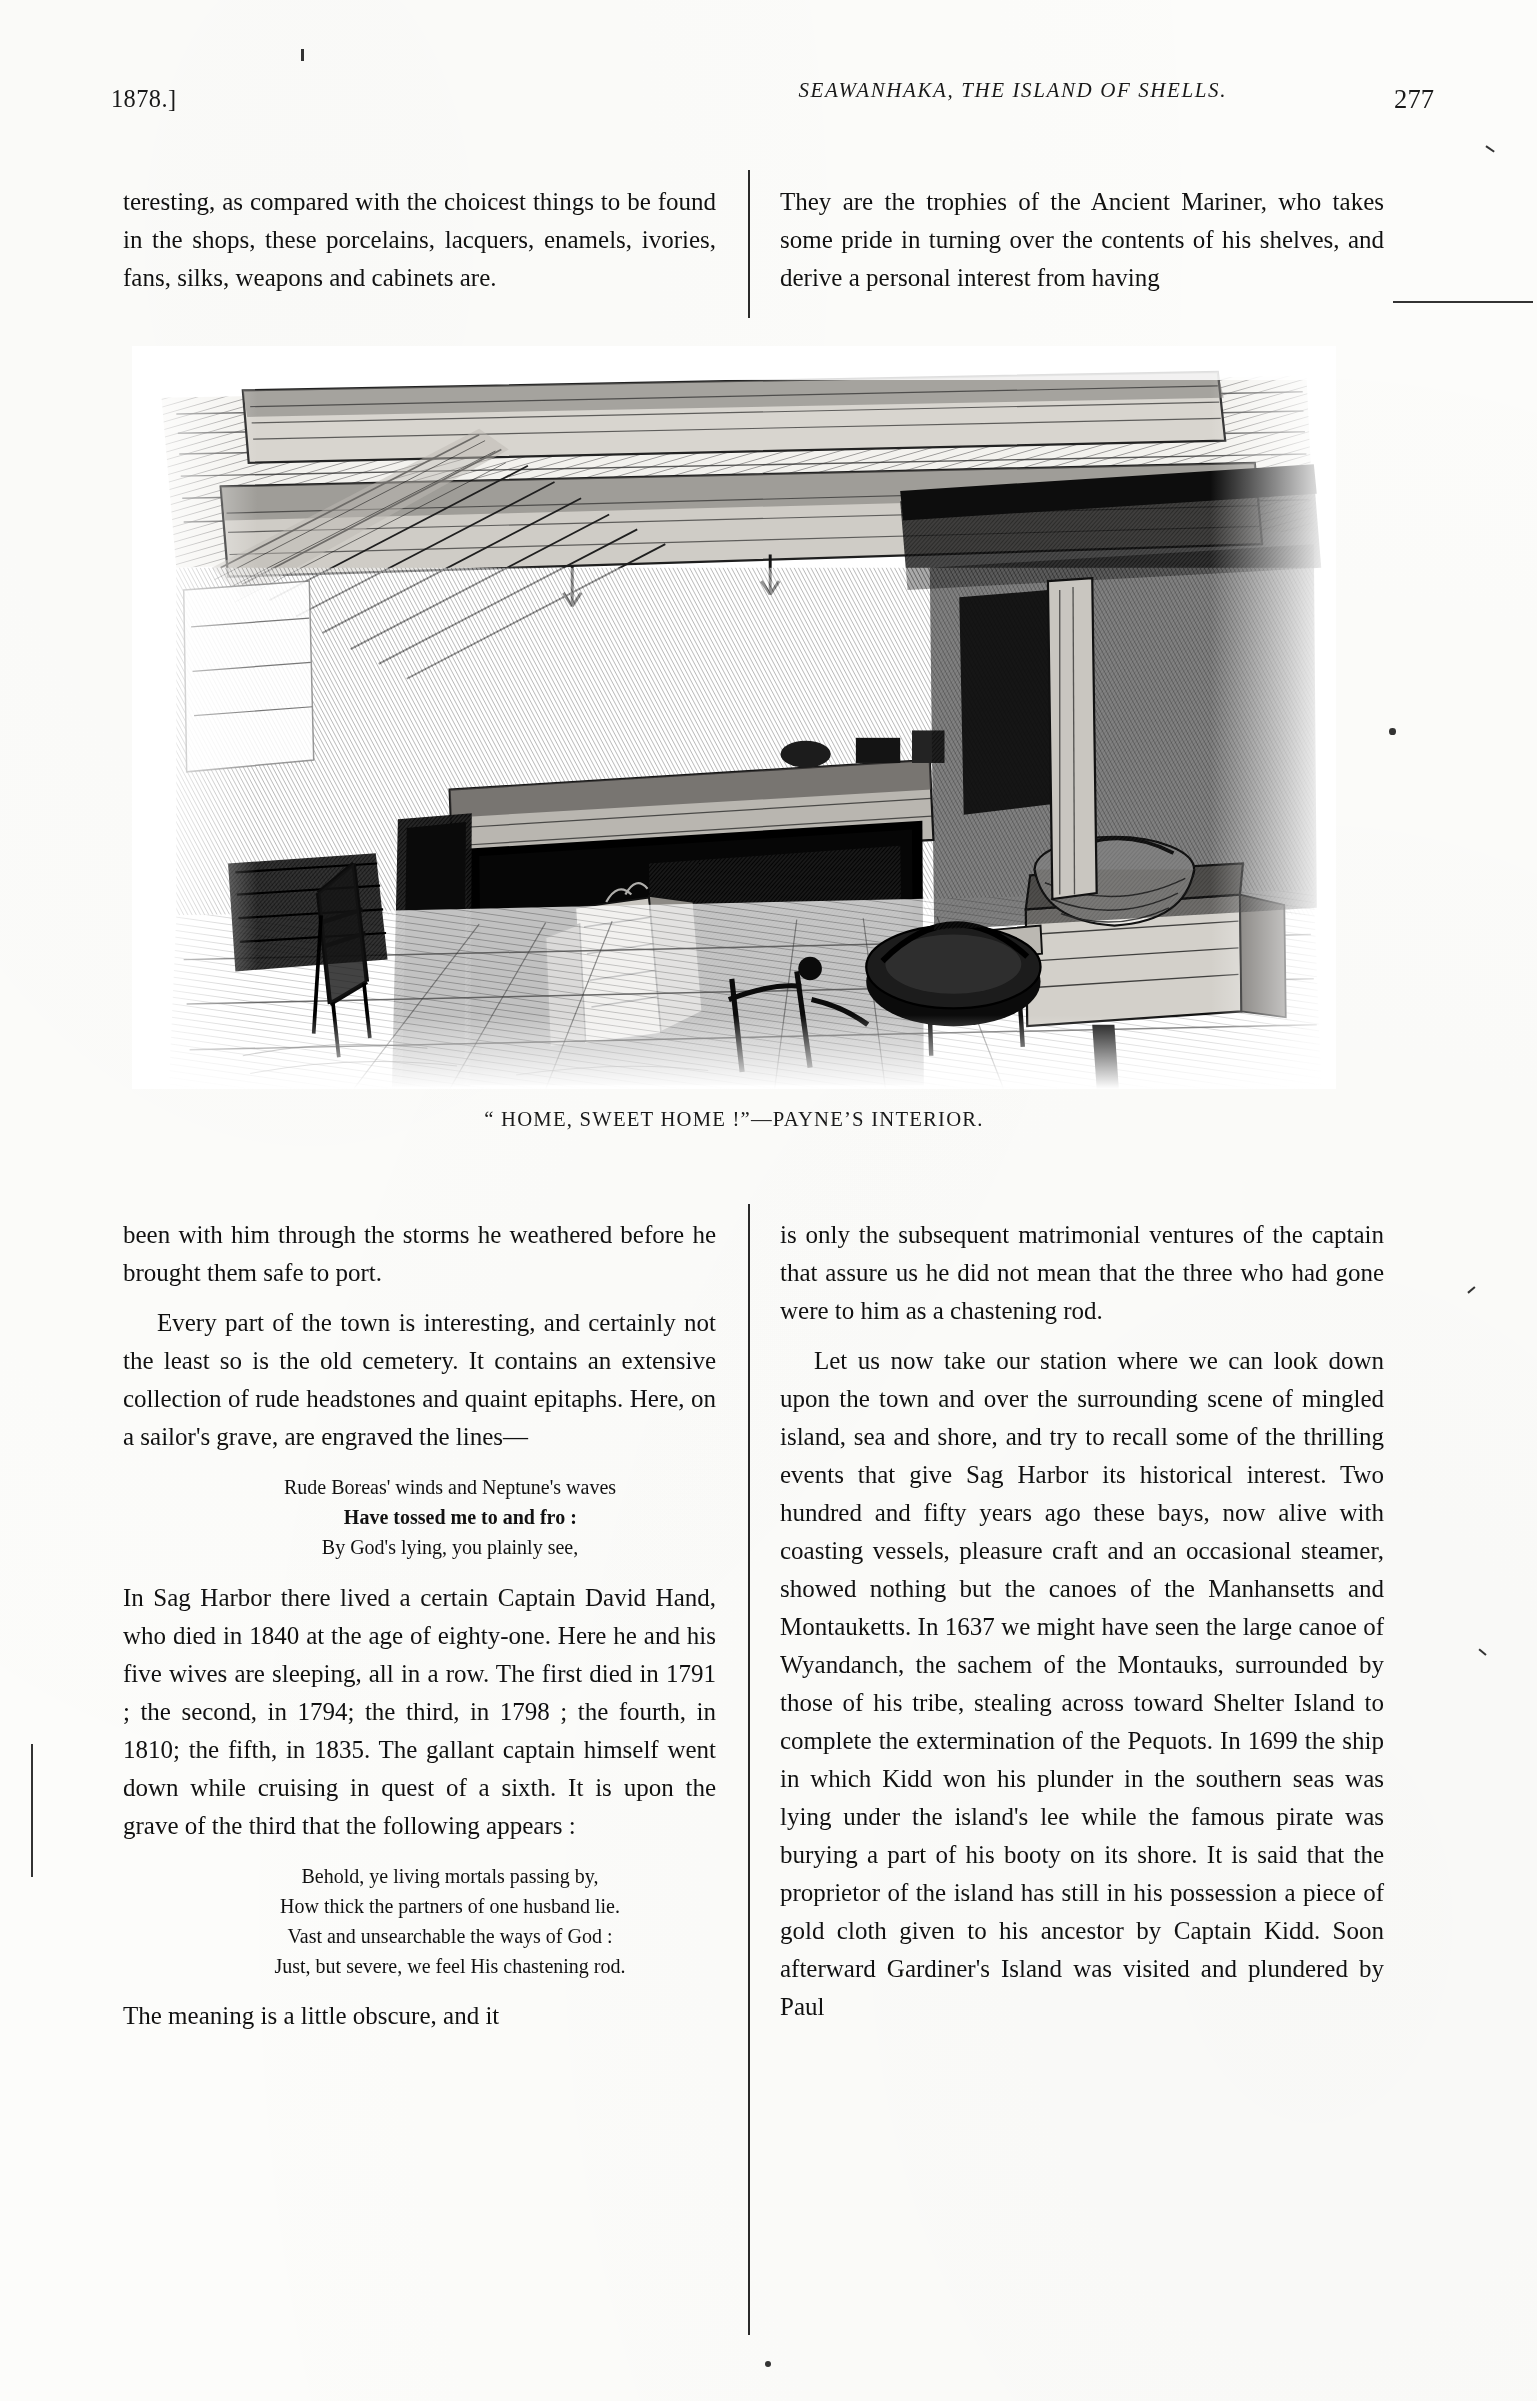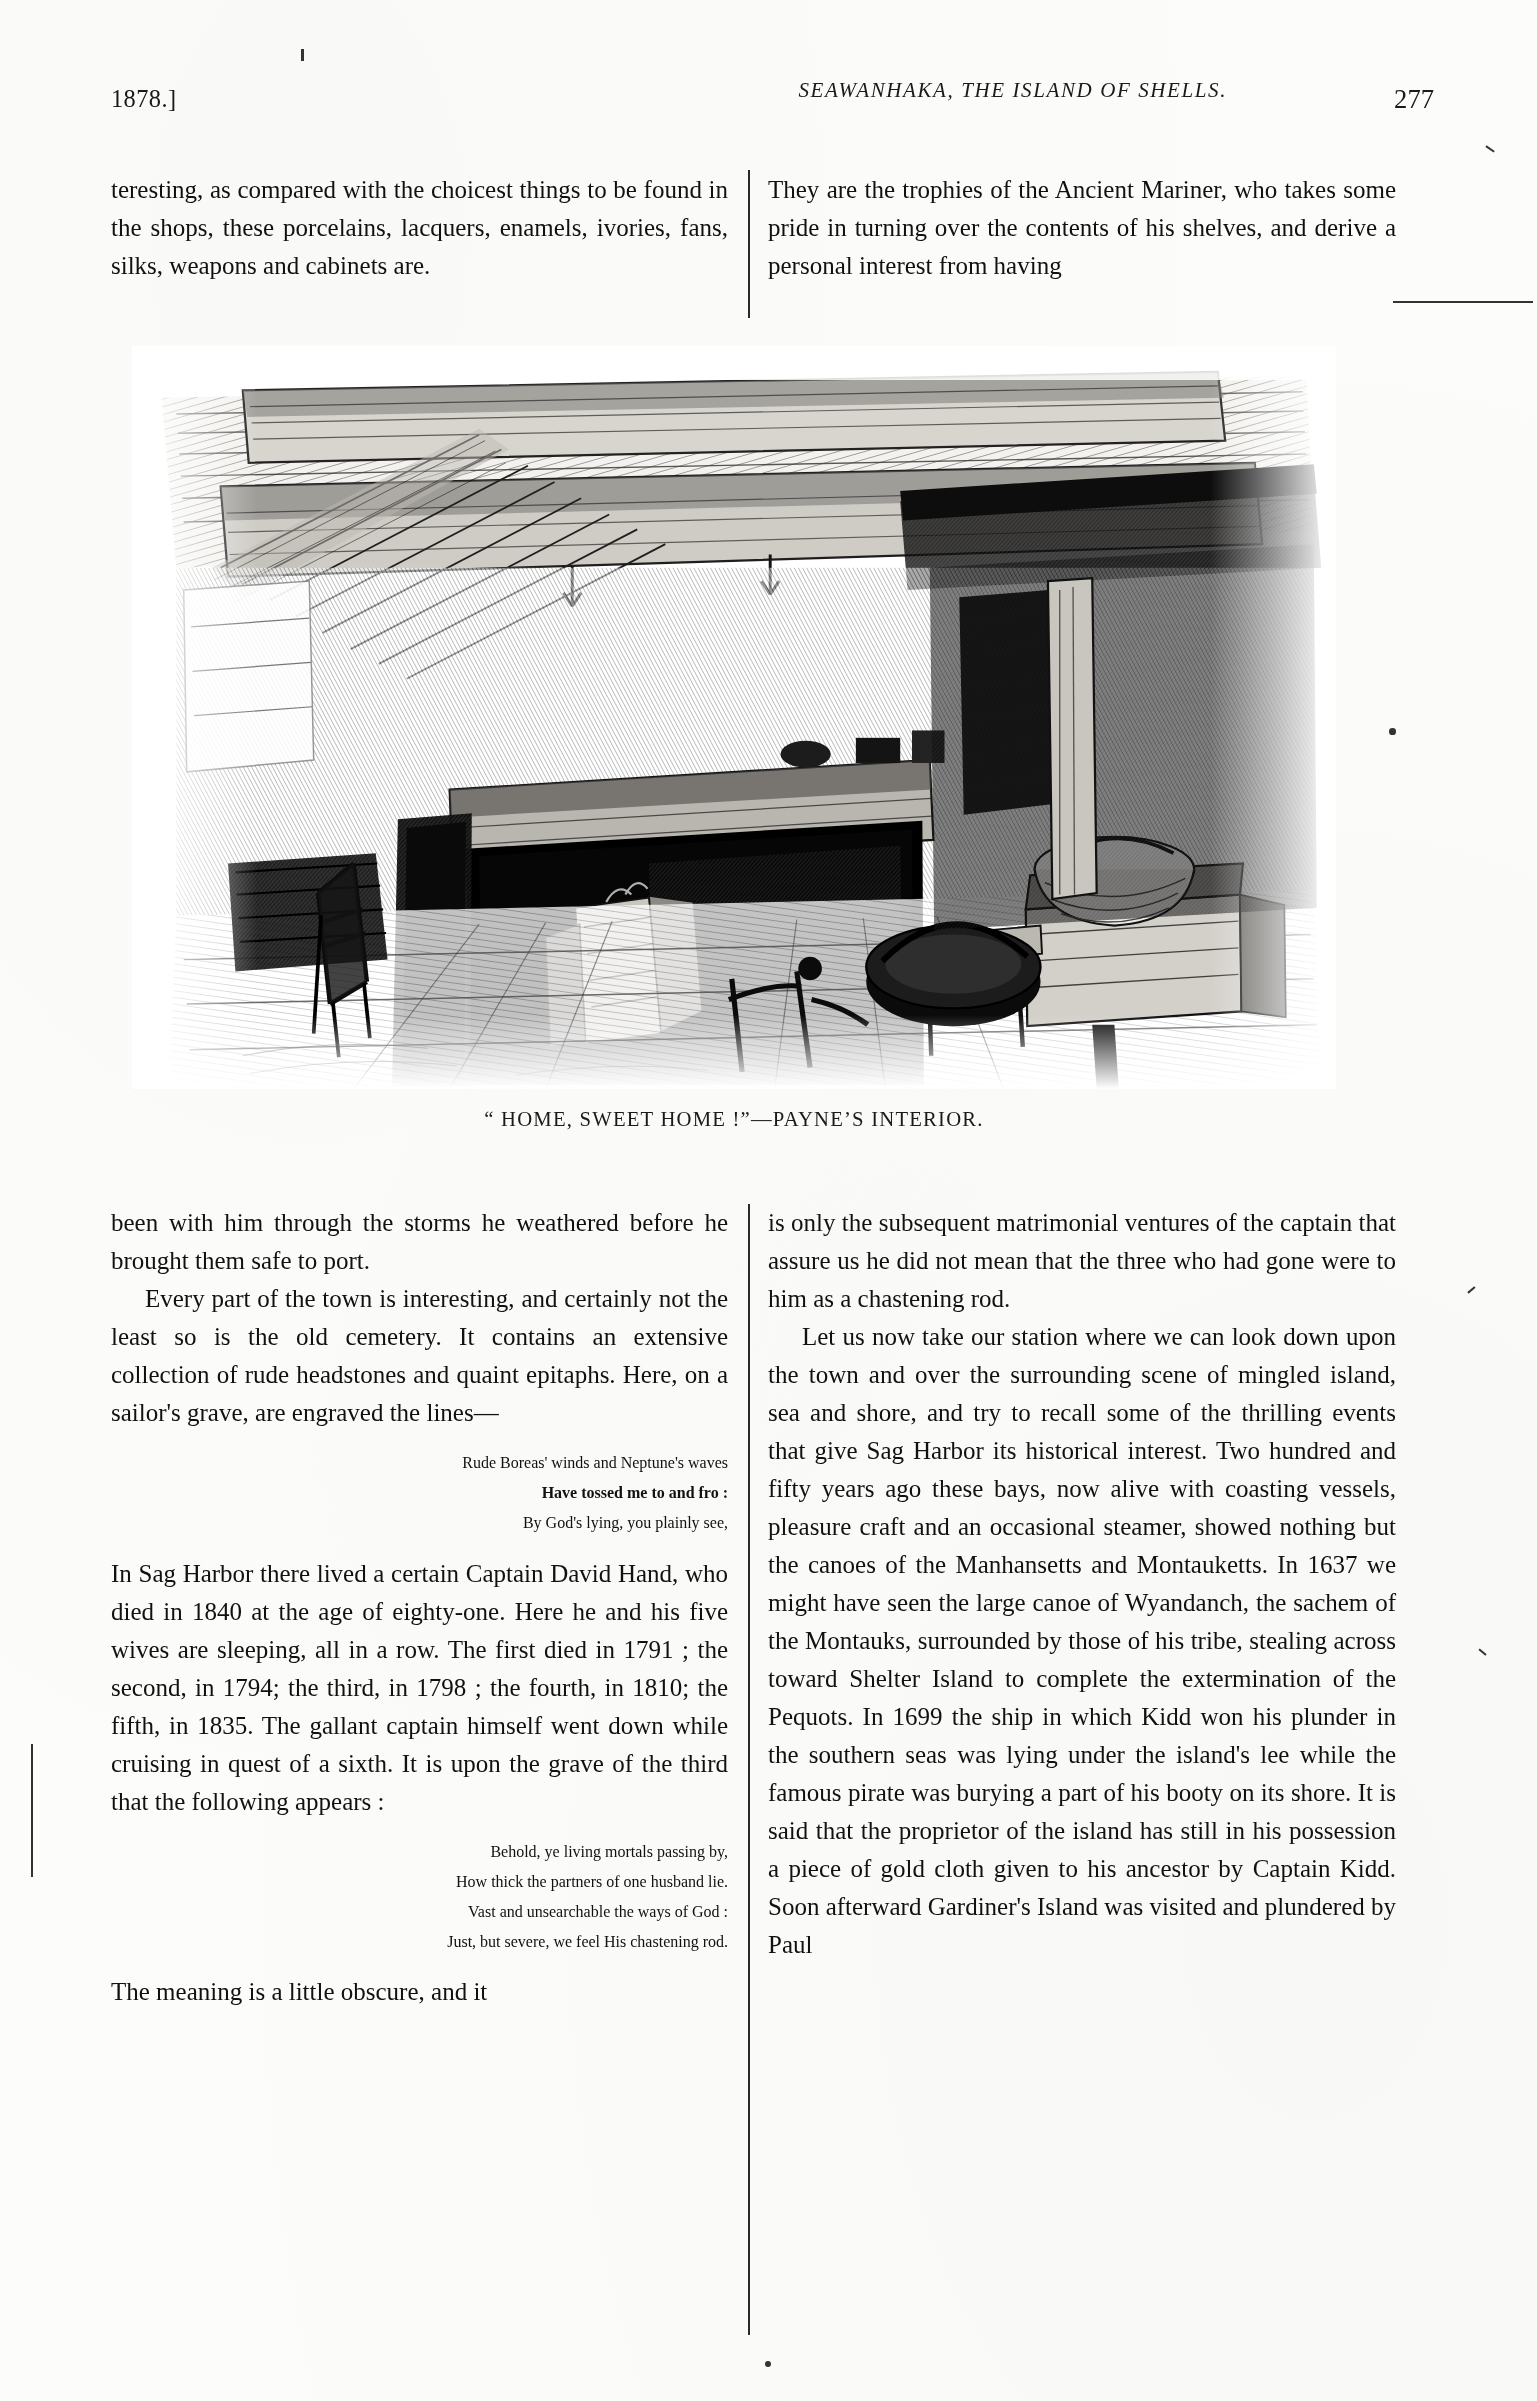--- a/index.html
+++ b/index.html
@@ -83,40 +83,40 @@
   .col {
     position: absolute;
     font-size: 25px;
     line-height: 38px;
     text-align: justify;
     text-justify: inter-word;
     font-family: "Liberation Serif", serif;
     color: #111;
   }
   .col p {
-    margin: 0;
+    margin: 12px;
   }
   .col p.indent {
     text-indent: 34px;
   }
   .col p.noindent {
     text-indent: 0;
   }
 
   .topleft  { left: 111px; top: 171px;  width: 617px; }
   .topright { left: 768px; top: 171px; width: 628px; }
 
   .botleft  { left: 111px; top: 1204px;  width: 617px; }
   .botright { left: 768px; top: 1204px; width: 628px; }
 
   
   .verse {
-    font-size: 16px;
+    font-size: 20px;
     line-height: 30px;
-    text-align: right;
+    text-align: center;
     margin: 16.3px 0 16.3px 0;
     padding-left: 61px;
     font-family: "Liberation Serif", serif;
   }
   .verse div { white-space: pre; }
   .verse .ind { padding-left: 20.7px; font-weight: bold; }
 
   
   .figure {
     position: absolute;

